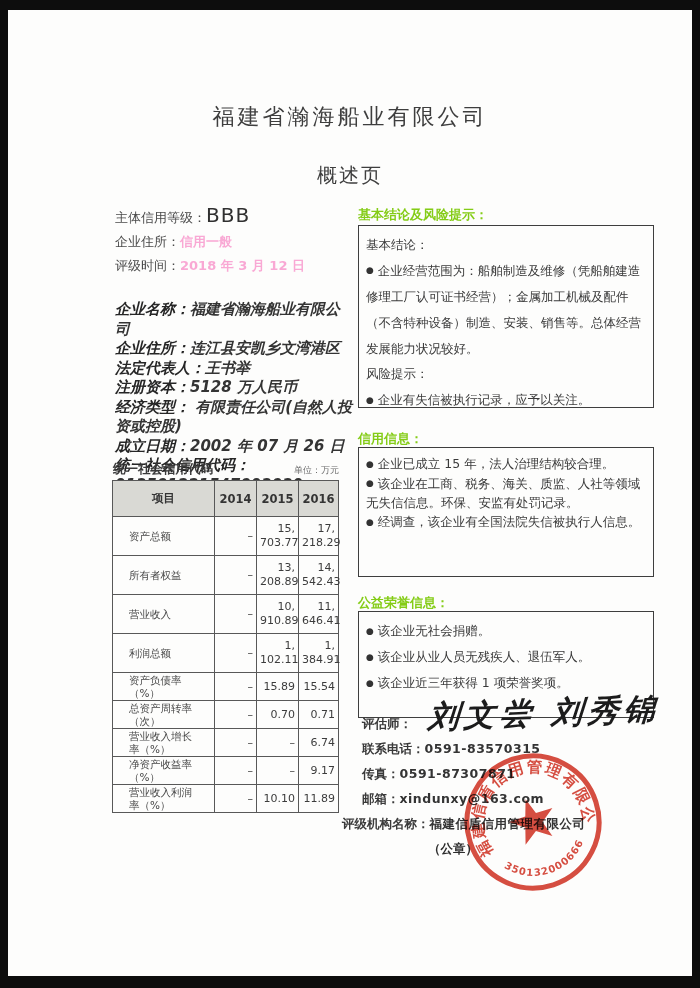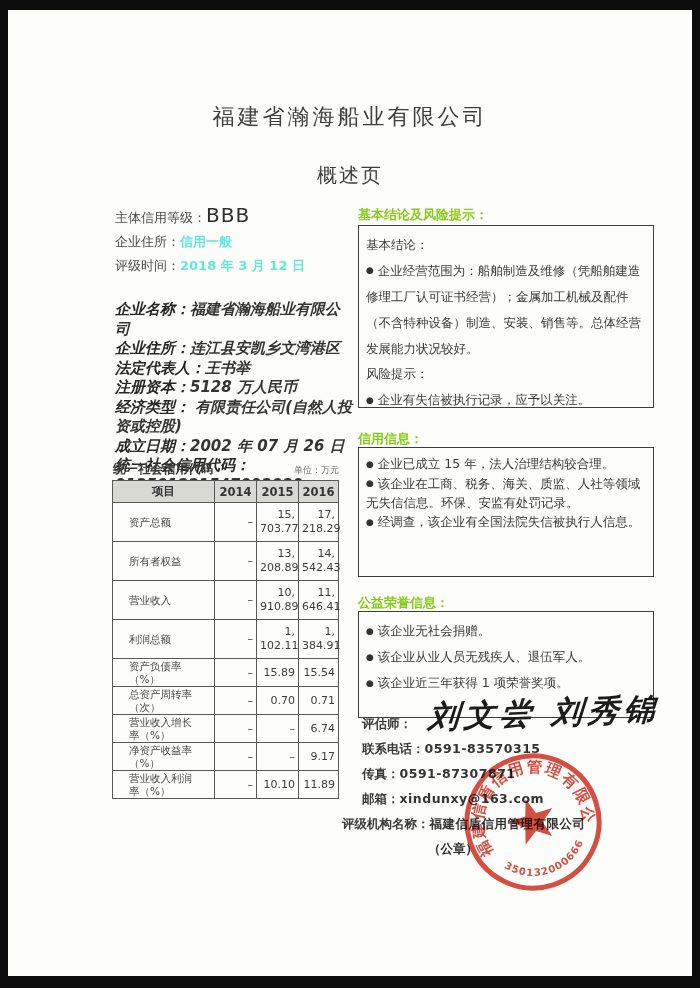--- a/index.html
+++ b/index.html
@@ -14,35 +14,35 @@
   
   .title{top:102px;left:0;width:700px;text-align:center;font-size:22px;
          letter-spacing:3px;color:#3e3e3e;font-weight:500;}
   .subtitle{top:162px;left:0;width:700px;text-align:center;font-size:20px;
             letter-spacing:2px;color:#3e3e3e;font-weight:500;}
 
   
   .rating{left:115px;top:203px;width:245px;font-size:13px;line-height:24px;color:#4a4a4a;}
   .rating .lbl{color:#4a4a4a;}
   .rating .big{font-size:20px;color:#303030;letter-spacing:1px;}
-  .rating .val{color:#5eead4;font-weight:600;}
+  .rating .val{color:#f9a8d4;font-weight:600;}
 
   
   .company{left:115px;top:300px;width:238px;font-size:15px;line-height:19.5px;color:#313131;font-style:italic;}
   .field-label{font-weight:700;color:#262626;}
   .field-value{font-weight:600;color:#343434;}
 
   
   .fin-caption{left:113px;top:461px;width:226px;font-size:12.5px;font-weight:700;color:#3a3a3a;}
   .fin-unit{float:right;font-size:9px;font-weight:400;color:#6b6b6b;margin-top:3px;}
   table.fin{position:absolute;z-index:2;left:112px;top:480px;width:226px;
             border-collapse:collapse;table-layout:fixed;font-size:11px;color:#3c3c3c;}
   table.fin th,table.fin td{border:1px solid #585858;}
   table.fin thead th{background:#d9d9d4;font-size:11.5px;font-weight:700;
-                     color:#343434;height:19px;padding:1px 2px;}
+                     color:#343434;height:19px;padding:8px 2px;}
   td.c-name{text-align:left;padding:1px 16px;font-size:10.5px;line-height:12.5px;color:#474747;}
   td.c-num{text-align:right;padding:1px 3px;line-height:13px;}
   table.fin tbody tr.tall td{padding-top:5px;padding-bottom:5px;line-height:14px;}
   table.fin tbody tr.short td{height:13px;}
 
   
   .sec-heading{left:358px;width:296px;font-size:13px;font-weight:700;color:#84cc16;}
   .box{left:358px;width:296px;border:1px solid #3e3e3e;box-sizing:border-box;
        padding:6px 8px 3px 7px;font-size:12.5px;color:#3a3a3a;}
   .box-line{white-space:normal;}

